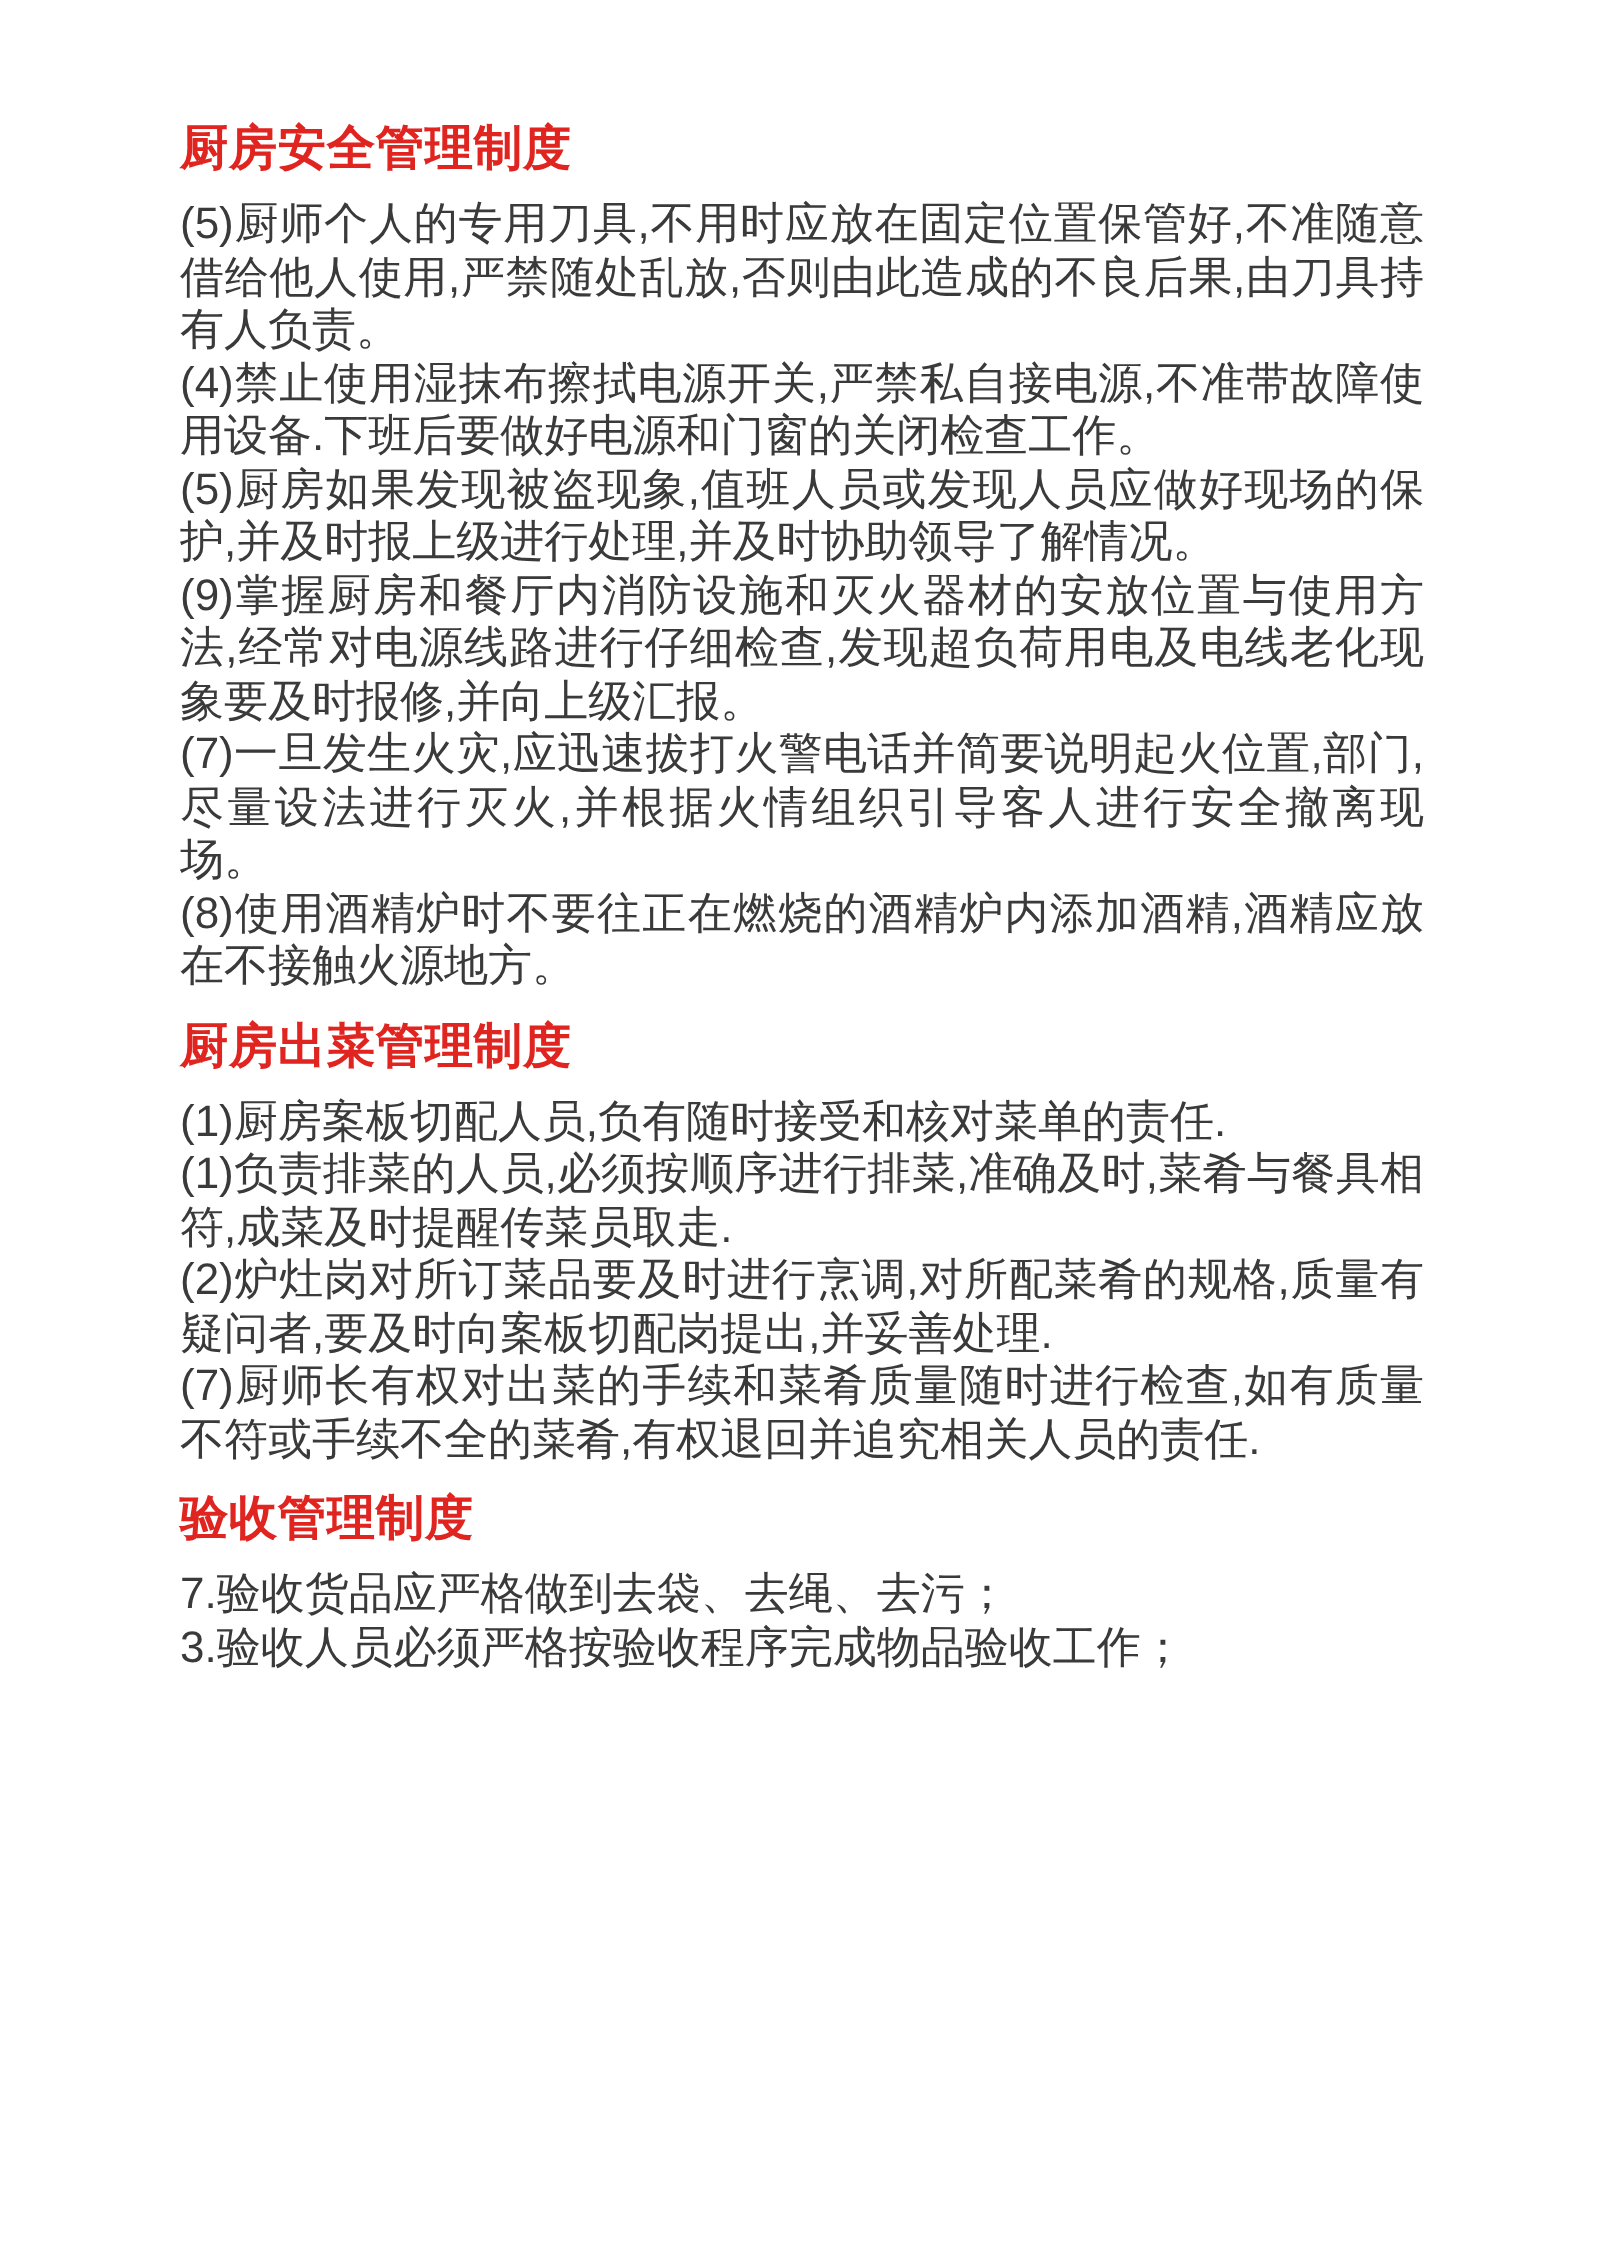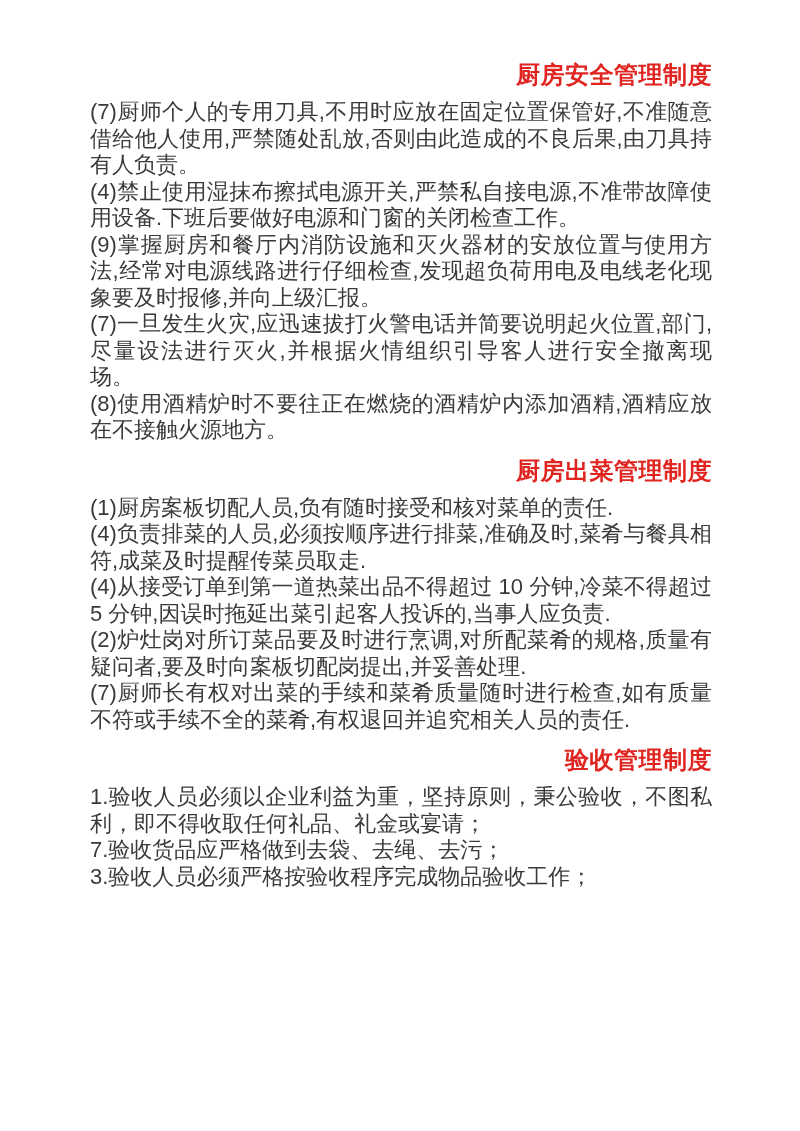--- a/index.html
+++ b/index.html
@@ -12,21 +12,21 @@
     font-family: "Liberation Sans", "DejaVu Sans", sans-serif;
   }
   .page {
     width: 800px;
     min-height: 1131px;
     box-sizing: border-box;
     background: var(--page-bg, #ffffff);
     padding: 60px 88px 50px 90px;
   }
   .section-title {
-    text-align: right;
+    text-align: left;
     color: var(--title-color, #e02420);
     font-weight: bold;
     font-size: 24px;
     line-height: 30px;
     margin: 12px 0 9px 0;
     letter-spacing: 0.5px;
   }
   .section-title:first-child {
     margin-top: 0;
   }
@@ -38,29 +38,28 @@
     text-align: justify;
     word-break: break-all;
   }
 </style>
 </head>
 <body>
 
 <div class="page">
   <div>
       <div class="section-title">厨房安全管理制度</div>
-      <p class="para">(7)厨师个人的专用刀具,不用时应放在固定位置保管好,不准随意借给他人使用,严禁随处乱放,否则由此造成的不良后果,由刀具持有人负责。</p>
+      <p class="para">(5)厨师个人的专用刀具,不用时应放在固定位置保管好,不准随意借给他人使用,严禁随处乱放,否则由此造成的不良后果,由刀具持有人负责。</p>
       <p class="para">(4)禁止使用湿抹布擦拭电源开关,严禁私自接电源,不准带故障使用设备.下班后要做好电源和门窗的关闭检查工作。</p>
+      <p class="para">(5)厨房如果发现被盗现象,值班人员或发现人员应做好现场的保护,并及时报上级进行处理,并及时协助领导了解情况。</p>
       <p class="para">(9)掌握厨房和餐厅内消防设施和灭火器材的安放位置与使用方法,经常对电源线路进行仔细检查,发现超负荷用电及电线老化现象要及时报修,并向上级汇报。</p>
       <p class="para">(7)一旦发生火灾,应迅速拔打火警电话并简要说明起火位置,部门,尽量设法进行灭火,并根据火情组织引导客人进行安全撤离现场。</p>
       <p class="para">(8)使用酒精炉时不要往正在燃烧的酒精炉内添加酒精,酒精应放在不接触火源地方。</p>
       <div class="section-title">厨房出菜管理制度</div>
       <p class="para">(1)厨房案板切配人员,负有随时接受和核对菜单的责任.</p>
-      <p class="para">(4)负责排菜的人员,必须按顺序进行排菜,准确及时,菜肴与餐具相符,成菜及时提醒传菜员取走.</p>
-      <p class="para">(4)从接受订单到第一道热菜出品不得超过 10 分钟,冷菜不得超过 5 分钟,因误时拖延出菜引起客人投诉的,当事人应负责.</p>
+      <p class="para">(1)负责排菜的人员,必须按顺序进行排菜,准确及时,菜肴与餐具相符,成菜及时提醒传菜员取走.</p>
       <p class="para">(2)炉灶岗对所订菜品要及时进行烹调,对所配菜肴的规格,质量有疑问者,要及时向案板切配岗提出,并妥善处理.</p>
       <p class="para">(7)厨师长有权对出菜的手续和菜肴质量随时进行检查,如有质量不符或手续不全的菜肴,有权退回并追究相关人员的责任.</p>
       <div class="section-title">验收管理制度</div>
-      <p class="para">1.验收人员必须以企业利益为重，坚持原则，秉公验收，不图私利，即不得收取任何礼品、礼金或宴请；</p>
       <p class="para">7.验收货品应严格做到去袋、去绳、去污；</p>
       <p class="para">3.验收人员必须严格按验收程序完成物品验收工作；</p>
     </div>
 </div>
 
 </body></html>

